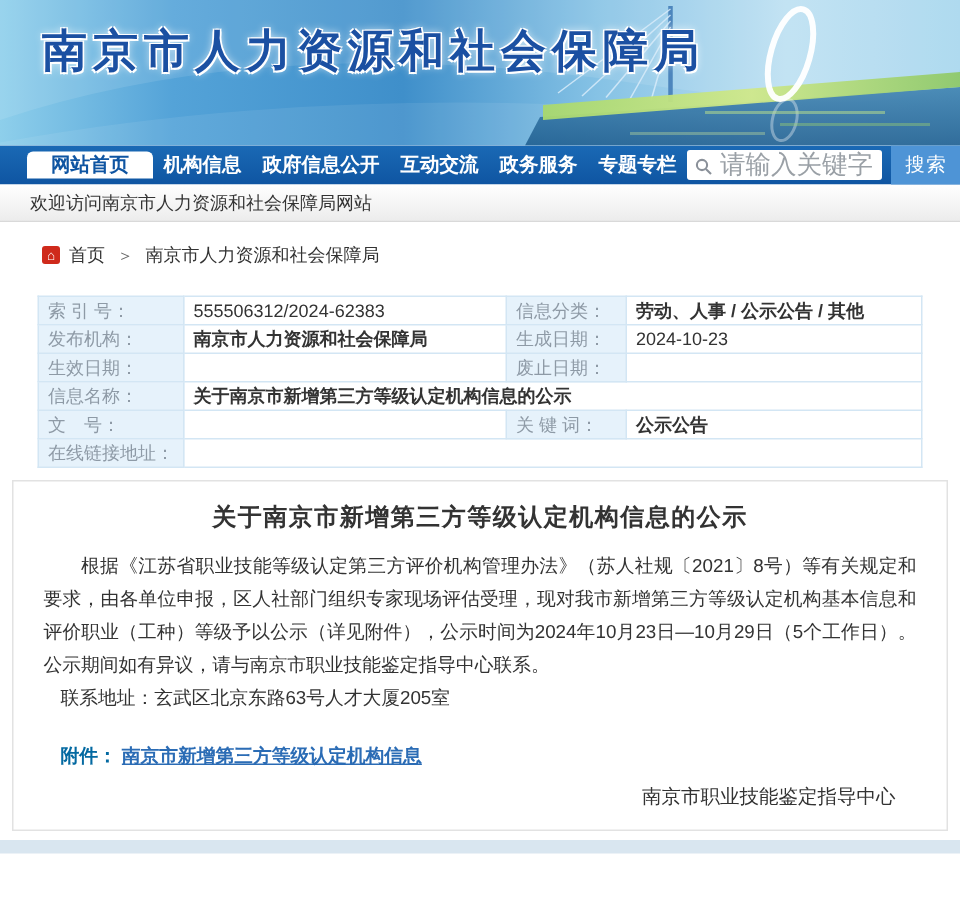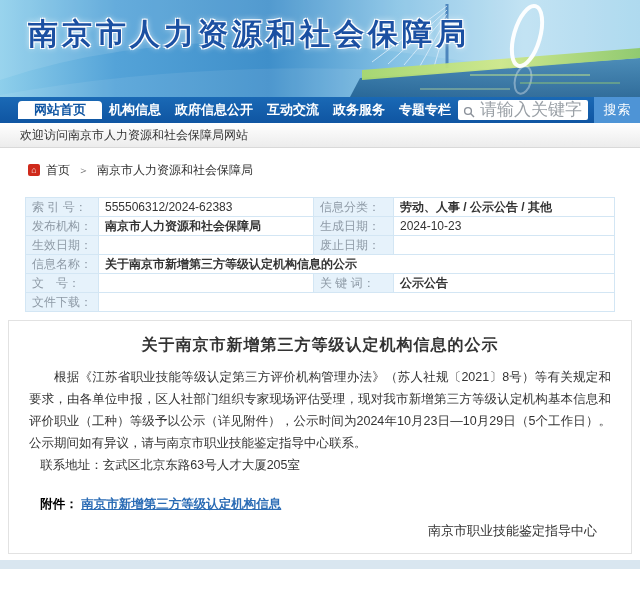--- a/index.html
+++ b/index.html
@@ -85,21 +85,21 @@
   }
   .art-title {
     text-align:center; font-size:16px; font-weight:bold; color:#333;
     margin:2px 0 10px 0; letter-spacing:1px;
   }
   .art-para {
     font-size:12.5px; line-height:22px; color:#333; text-indent:2em; text-align:justify;
   }
   .art-line { font-size:12.5px; line-height:22px; color:#333; padding-left:0.9em; }
   .art-attach { margin-top:20px; font-size:12.5px; padding-left:0.9em; }
-  .attach-label { font-weight:bold; color:#000000; }
+  .attach-label { font-weight:bold; color:#0369a1; }
   .attach-link { color:#2b6cb5; font-weight:bold; text-decoration:underline; cursor:pointer; }
   .art-sign { margin-top:auto; text-align:right; padding-right:14px; }
   .sign-org { font-size:13px; color:#333; line-height:24px; }
   
   .bottomstrip { width:640px; height:9px; background:#d9e6f0; margin-top:6px; }
 </style>
 </head>
 <body>
 
 <div class="banner">
@@ -204,21 +204,21 @@
     <td class="lbl">信息名称：</td>
     <td class="val strong" colspan="3">关于南京市新增第三方等级认定机构信息的公示</td>
   </tr>
   <tr>
     <td class="lbl">文　号：</td>
     <td class="val"></td>
     <td class="lbl">关 键 词：</td>
     <td class="val strong">公示公告</td>
   </tr>
   <tr>
-    <td class="lbl">文件下载：</td>
+    <td class="lbl">在线链接地址：</td>
     <td class="val" colspan="3"></td>
   </tr>
 </tbody>
   </table>
 
 <div class="article">
   <div class="art-title">关于南京市新增第三方等级认定机构信息的公示</div>
   <div class="art-para">根据《江苏省职业技能等级认定第三方评价机构管理办法》（苏人社规〔2021〕8号）等有关规定和要求，由各单位申报，区人社部门组织专家现场评估受理，现对我市新增第三方等级认定机构基本信息和评价职业（工种）等级予以公示（详见附件），公示时间为2024年10月23日—10月29日（5个工作日）。公示期间如有异议，请与南京市职业技能鉴定指导中心联系。</div>
   <div class="art-line">联系地址：玄武区北京东路63号人才大厦205室</div>
   <div class="art-attach">

